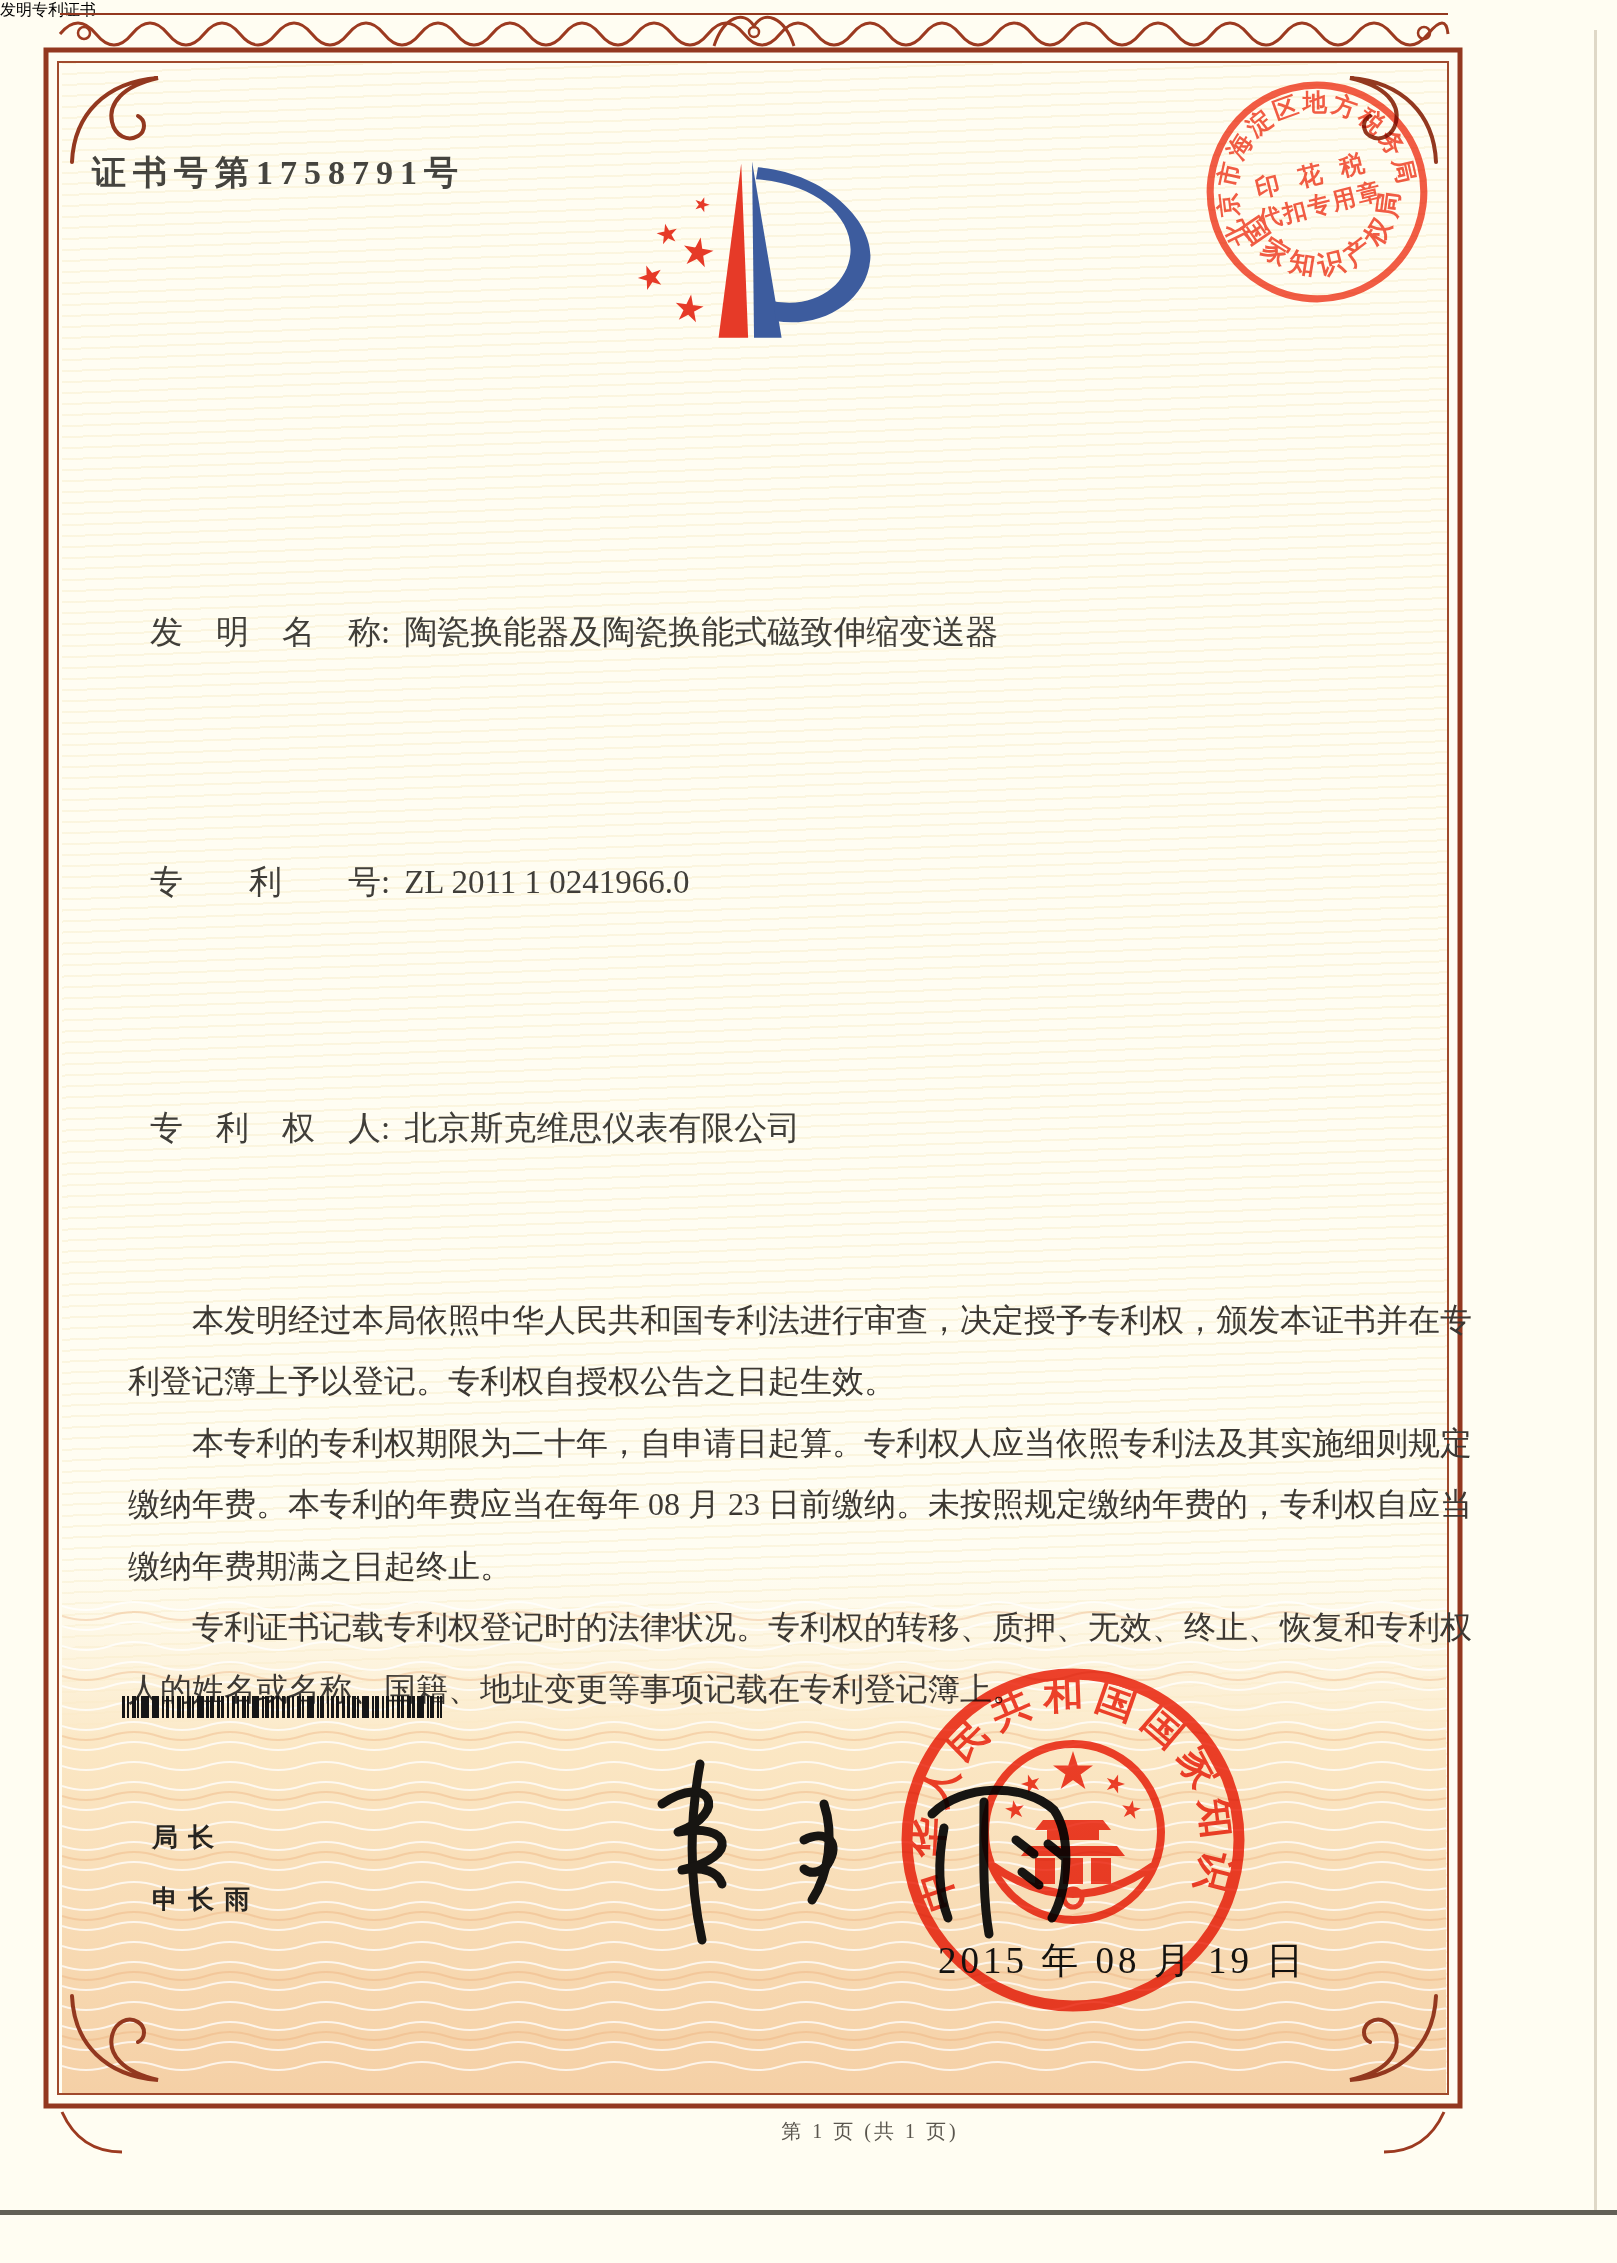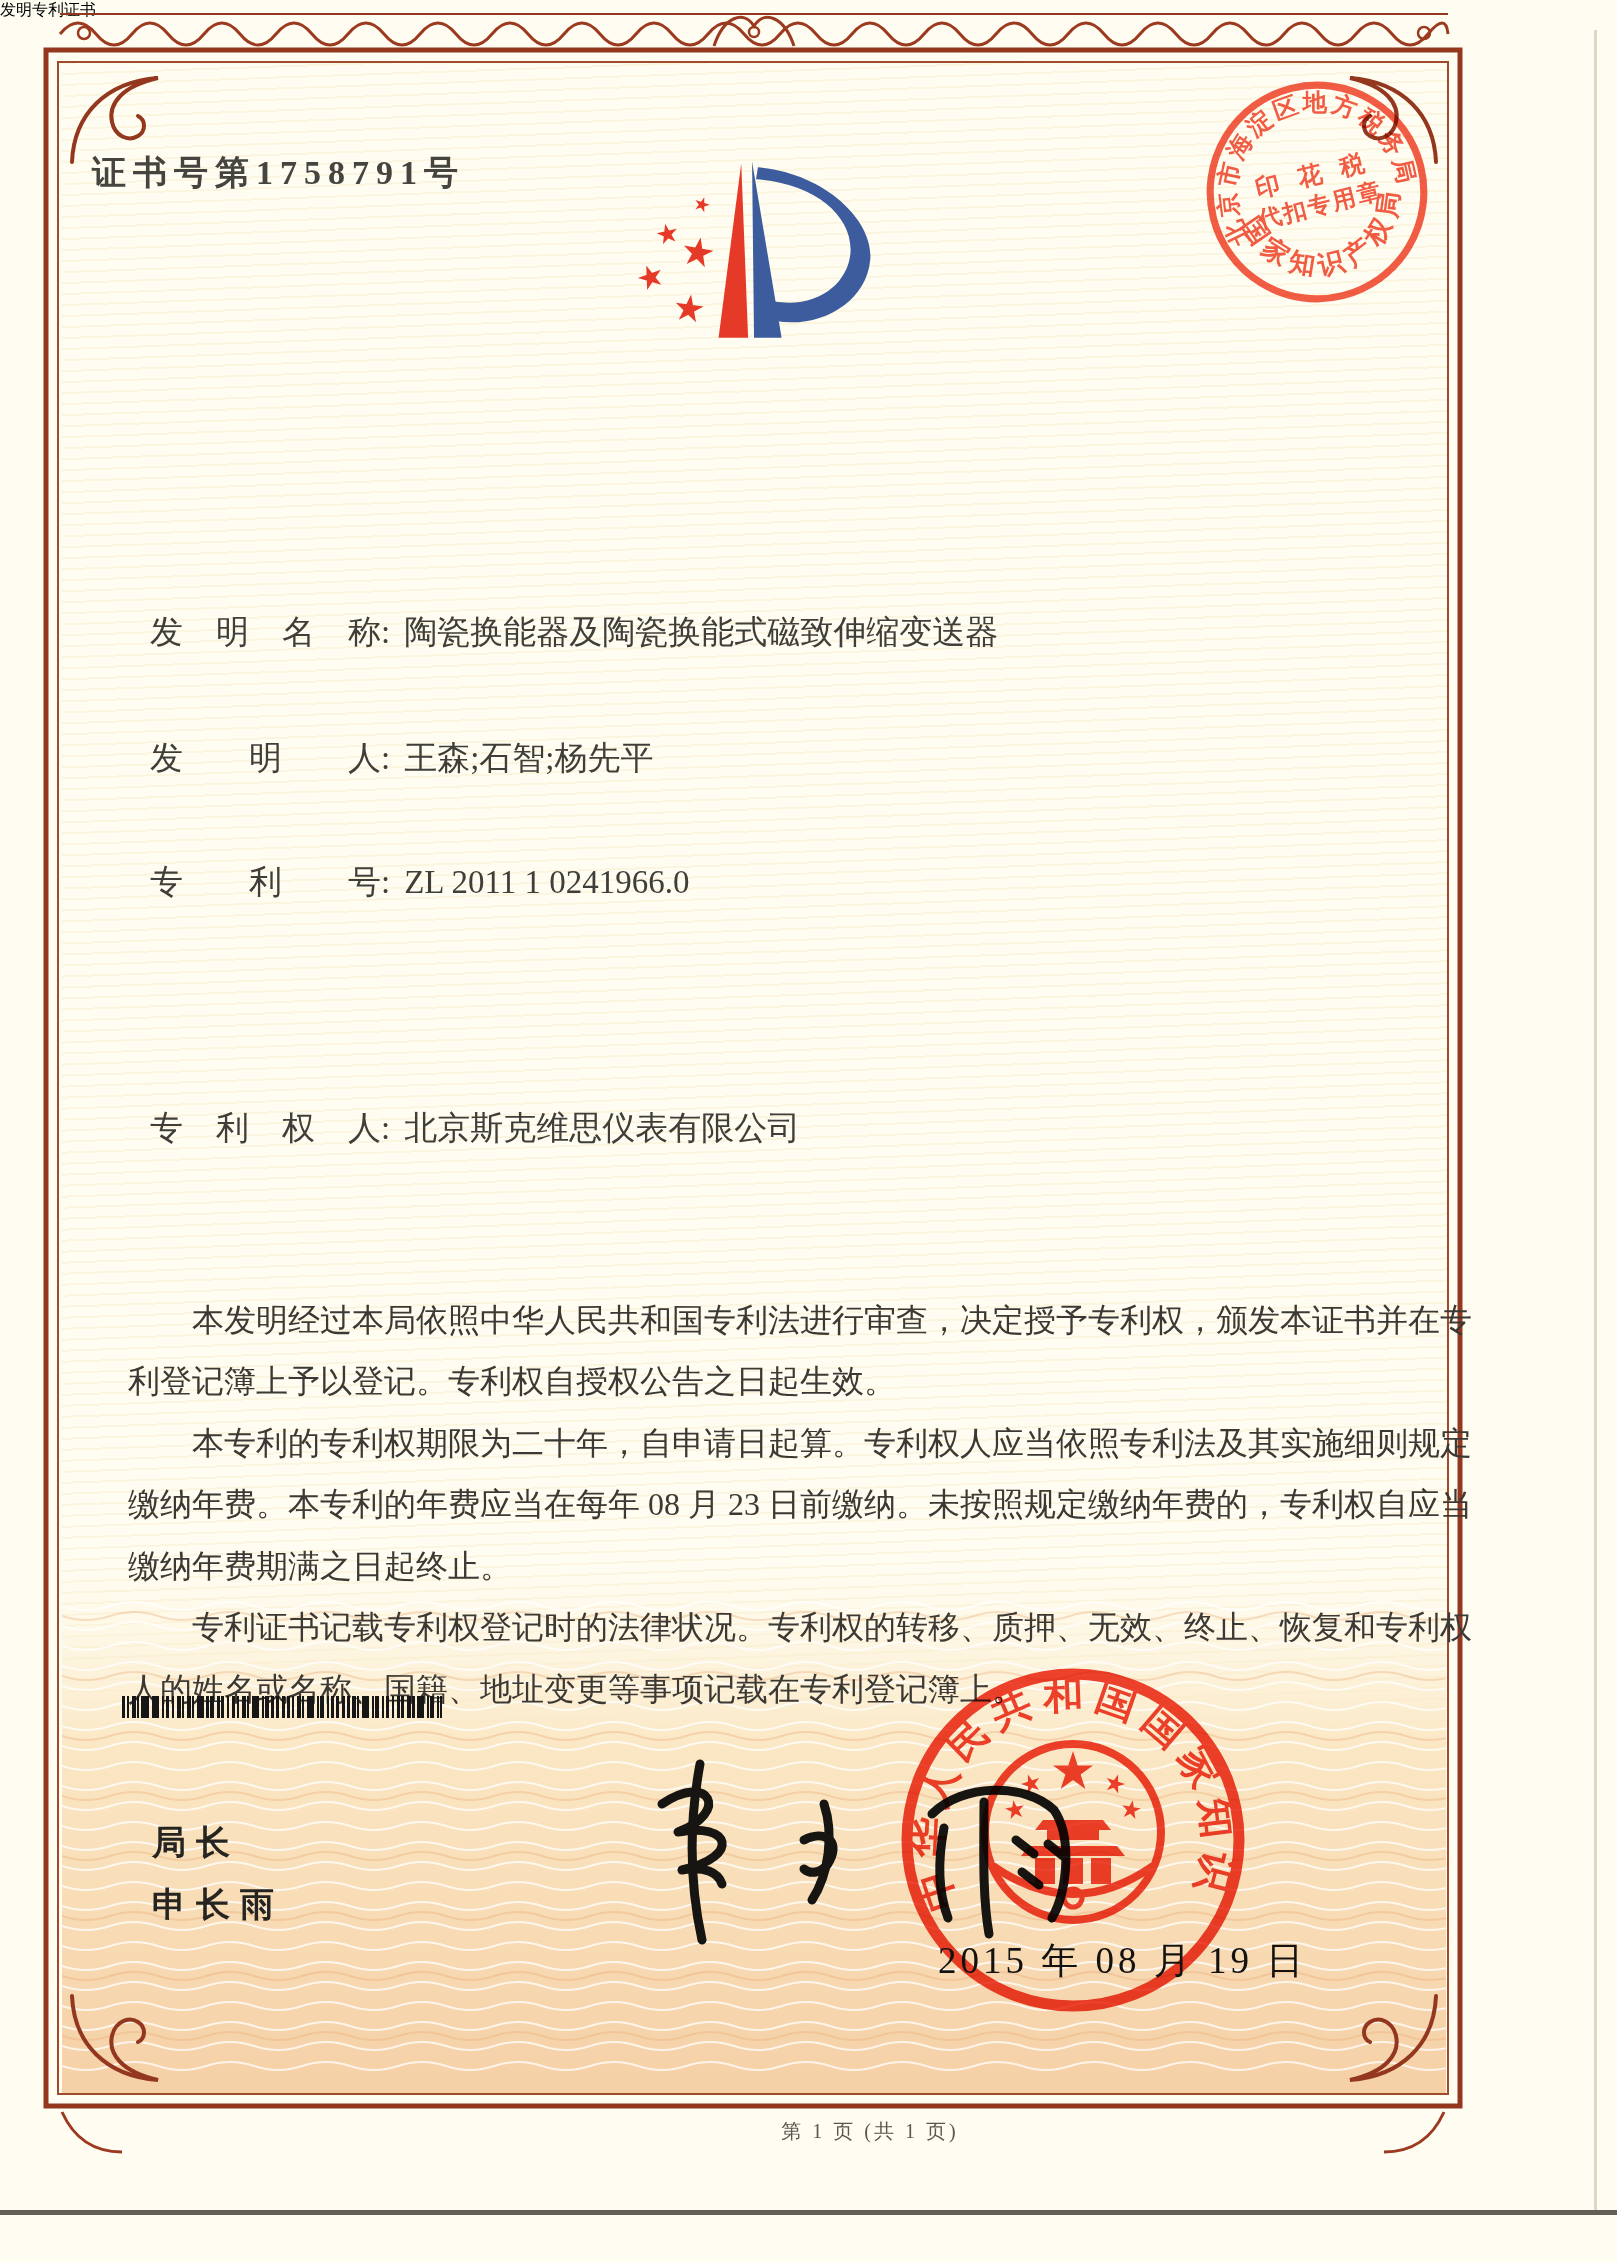--- a/index.html
+++ b/index.html
@@ -13,21 +13,21 @@
          letter-spacing:46px;padding-left:46px;box-sizing:border-box;color:#393834;z-index:3;}
   .field{left:150px;font-size:33px;color:#403e39;z-index:3;white-space:nowrap;}
   .field .val{margin-left:14px;margin-top:44px;}
   .paras{left:88px;top:1290px;width:1350px;font-size:32px;line-height:1.92;color:#3c3833;z-index:3;margin-left:40px;}
   .paras p{margin:0;text-indent:2em;}
   .barcode{left:122px;top:1696px;width:320px;height:22px;z-index:3;
       background-image:
         repeating-linear-gradient(90deg,#161616 0 2px,rgba(0,0,0,0) 2px 5px),
         repeating-linear-gradient(90deg,#161616 0 3px,rgba(0,0,0,0) 3px 11px),
         repeating-linear-gradient(90deg,rgba(0,0,0,0) 0 6px,#161616 6px 7px,rgba(0,0,0,0) 7px 13px);}
-  .signer{left:152px;font-size:34px;font-weight:700;color:#262420;z-index:3;letter-spacing:10px;
+  .signer{left:152px;font-size:26px;font-weight:700;color:#262420;z-index:3;letter-spacing:10px;
         font-family:"Liberation Sans","DejaVu Sans",sans-serif;}
   .seal-date{left:938px;top:1936px;font-size:37px;color:#14120f;letter-spacing:4px;z-index:6;}
   .footer{left:700px;top:2118px;width:340px;text-align:center;font-size:20px;color:#5a564e;
         letter-spacing:3px;z-index:3;}
   .stamp-wrap{left:1200px;top:75px;width:234px;height:234px;z-index:4;transform:rotate(-14deg);
         mix-blend-mode:multiply;opacity:.92;}
   .seal-wrap{left:893px;top:1660px;width:360px;height:360px;z-index:5;mix-blend-mode:multiply;opacity:.95;}
   .logo-wrap{left:628px;top:152px;width:256px;height:200px;z-index:3;}
   .sig-wrap{left:632px;top:1742px;width:470px;height:215px;z-index:4;}
   .waves{left:62px;top:1560px;width:1384px;height:533px;z-index:1;}
@@ -143,23 +143,20 @@
     <text font-size="26" font-weight="700" fill="#f04f37" font-family="Liberation Sans, DejaVu Sans, sans-serif" letter-spacing="6">
       <textPath href="#arcBot" startOffset="6">国家知识产权局</textPath>
     </text>
   </svg>
 
   <div class="abs title2">发明专利证书</div>
 
   <div class="abs field" style="top:610px">
     <span>发　明　名　称:</span><span class="val">陶瓷换能器及陶瓷换能式磁致伸缩变送器</span>
   </div>
-  <div class="abs field" style="top:736px">
-    <span>发　　明　　人:</span><span class="val">王森;石智;杨先平</span>
-  </div>
   <div class="abs field" style="top:860px">
     <span>专　　利　　号:</span><span class="val">ZL 2011 1 0241966.0</span>
   </div>
   <div class="abs field" style="top:1106px">
     <span>专　利　权　人:</span><span class="val">北京斯克维思仪表有限公司</span>
   </div>
 
   <div class="abs paras">
     <p>本发明经过本局依照中华人民共和国专利法进行审查，决定授予专利权，颁发本证书并在专利登记簿上予以登记。专利权自授权公告之日起生效。</p>
     <p>本专利的专利权期限为二十年，自申请日起算。专利权人应当依照专利法及其实施细则规定缴纳年费。本专利的年费应当在每年 08 月 23 日前缴纳。未按照规定缴纳年费的，专利权自应当缴纳年费期满之日起终止。</p>

